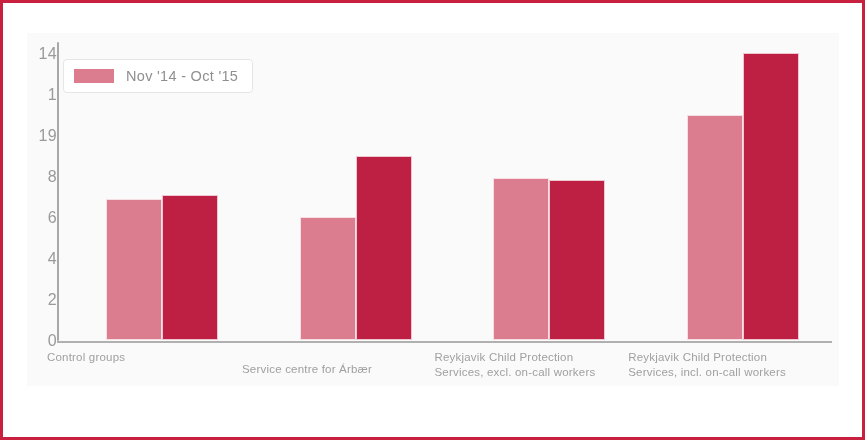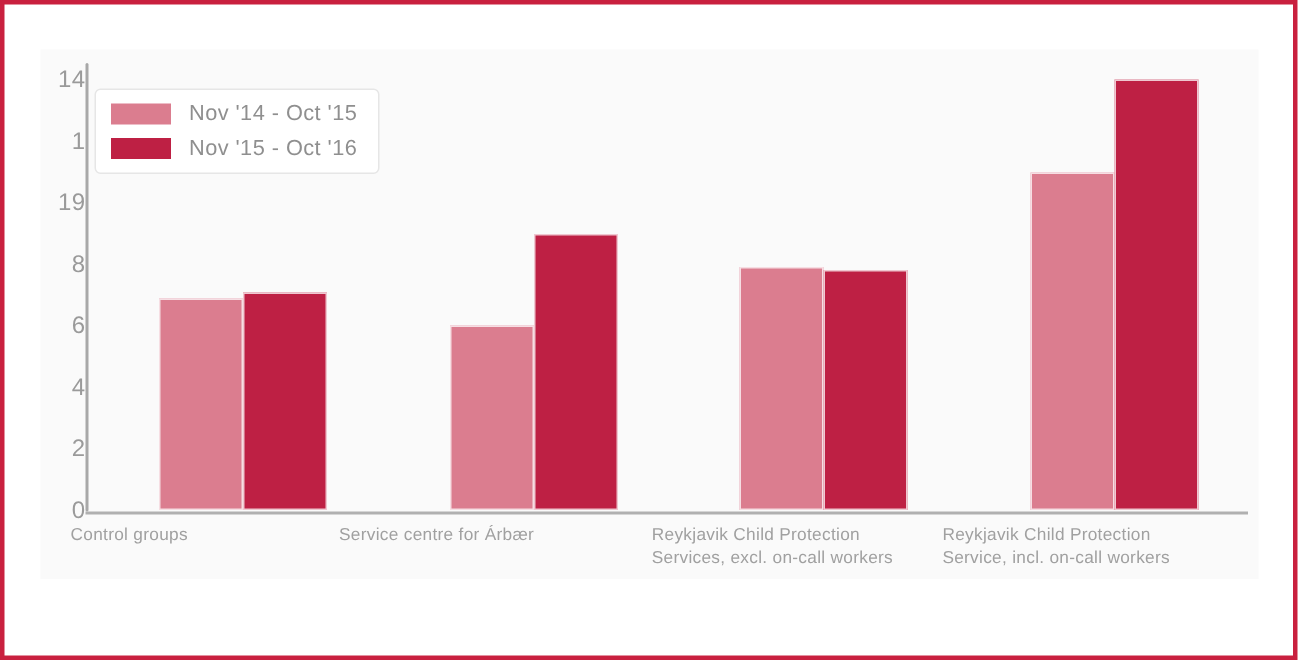--- a/index.html
+++ b/index.html
@@ -148,39 +148,35 @@
           <div class="bar s1" style="left: 298.625px; width: 56px; height: 184.315px;"></div>
           <div class="bar s0" style="left: 436.375px; width: 56px; height: 161.788px;"></div>
           <div class="bar s1" style="left: 492.375px; width: 56px; height: 159.74px;"></div>
           <div class="bar s0" style="left: 630.125px; width: 56px; height: 225.274px;"></div>
           <div class="bar s1" style="left: 686.125px; width: 56px; height: 286.712px;"></div>
         </div>
       <div id="catlabels-container">
           <div class="cat-label" style="left: -10px; width: 213.75px;">
             <div>Control groups</div>
           </div>
-          <div class="cat-label" style="left: 169px; width: 213.75px;">
+          <div class="cat-label" style="left: 185px; width: 213.75px; margin-top: 12px;">
             <div>Service centre for Árbær</div>
           </div>
           <div class="cat-label" style="left: 377.5px; width: 213.75px;">
             <div>Reykjavik Child Protection</div>
             <div>Services, excl. on-call workers</div>
           </div>
           <div class="cat-label" style="left: 571.25px; width: 213.75px;">
             <div>Reykjavik Child Protection</div>
-            <div>Service, incl. on-call workers</div>
+            <div>Services, incl. on-call workers</div>
           </div>
         </div>
     </div>
 
     <div id="legend">
       <div class="legend-row">
         <span class="legend-swatch s0"></span>
         <span class="legend-text">Nov '14 - Oct '15</span>
       </div>
-      <div class="legend-row">
-        <span class="legend-swatch s1"></span>
-        <span class="legend-text">Nov '15 - Oct '16</span>
-      </div>
     </div>
 
   </div>
 </div>
 
 </body></html>

